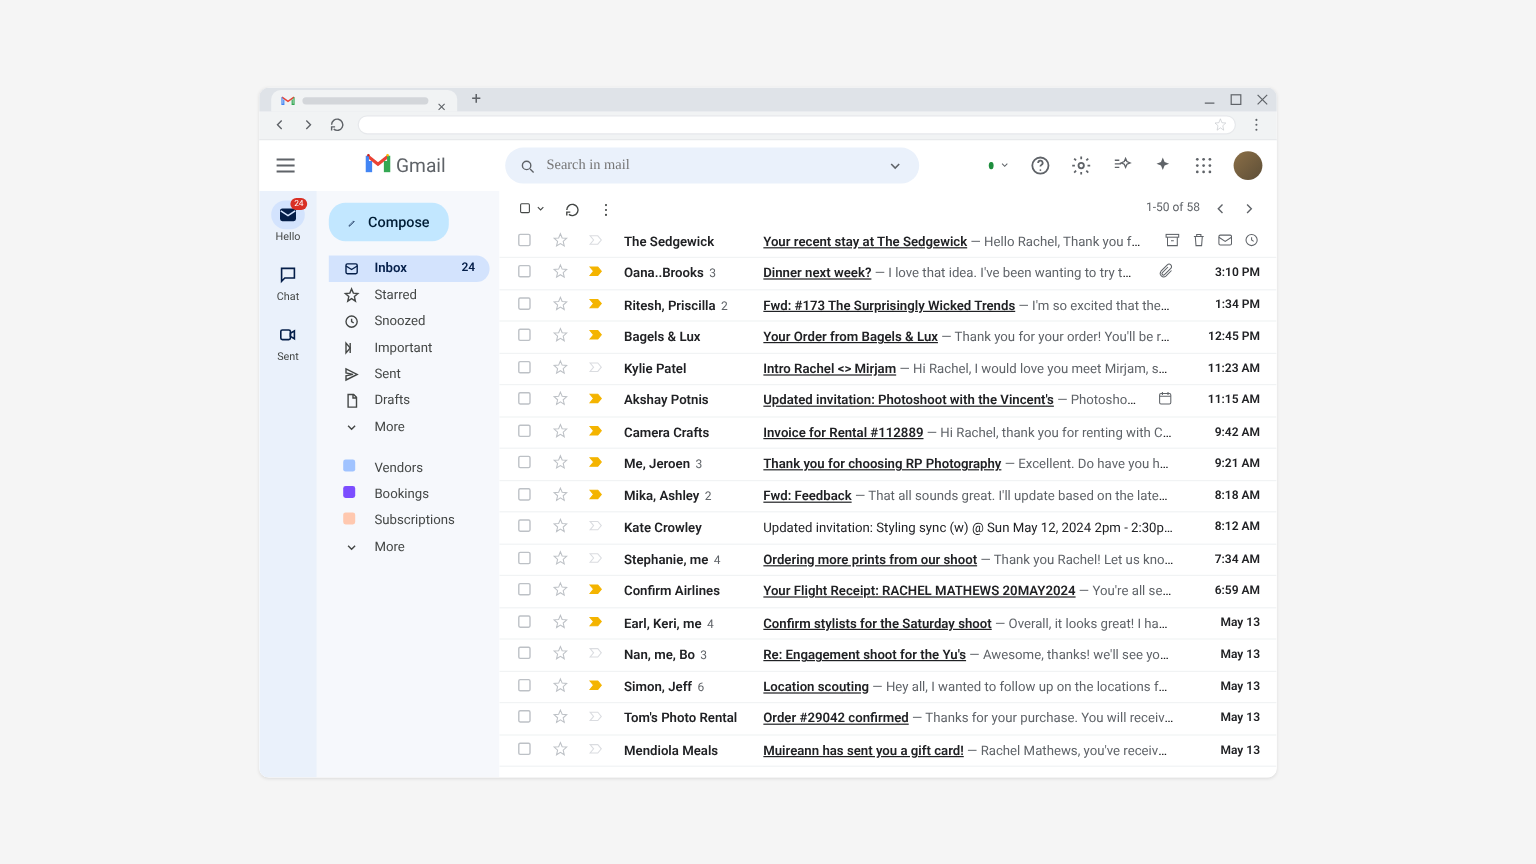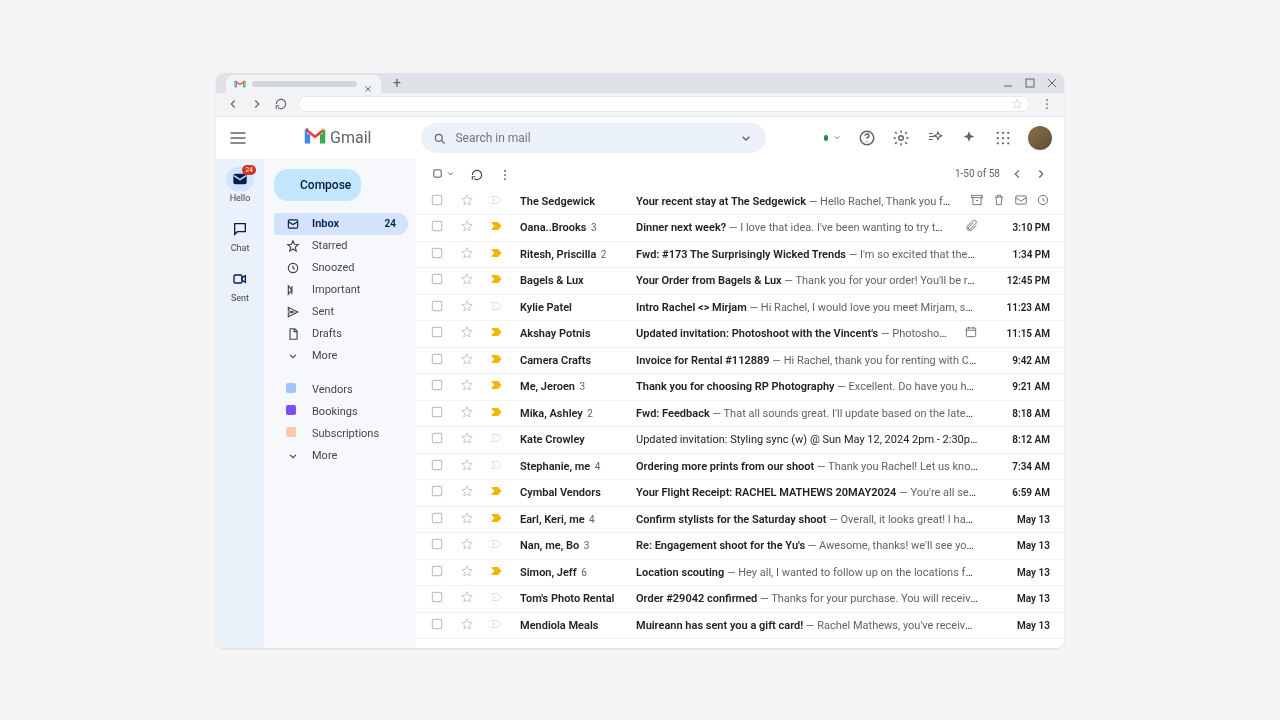--- a/index.html
+++ b/index.html
@@ -24,41 +24,41 @@
   .url-star { color: #bdc1c6; }
 
   .app { flex: 1; display: flex; flex-direction: column; background: #fff; }
 
   
   .gm-header { height: 42px; display: flex; align-items: center; padding: 0 12px; gap: 10px; }
   .hamburger { width: 20px; height: 20px; display: inline-flex; align-items: center; justify-content: center; color: #5f6368; cursor: pointer; }
   .logo { display: flex; align-items: flex-start; gap: 4px; margin-left: 46px; }
   .logo-text { font-size: 16px; color: #5f6368; font-weight: 400; }
   .search-box { flex: 0 0 345px; height: 30px; background: #eaf1fb; border-radius: 20px; display: flex; align-items: center; padding: 0 12px; margin-left: 40px; }
-  .search-box input { border: none; background: transparent; outline: none; flex: 1; font-size: 12px; color: #5f6368; margin-left: 8px; }
+  .search-box input { border: none; background: transparent; outline: none; flex: 1; font-size: 12px; color: #5f6368; margin-left: 8px; font-family: Liberation Serif, serif; }
   .search-opts { width: 16px; height: 16px; color: #5f6368; cursor: pointer; }
   .hdr-right { margin-left: auto; display: flex; align-items: center; gap: 16px; }
   .status-dot { width: 6px; height: 6px; background: #1e8e3e; border-radius: 50%; }
   .hdr-icon { width: 18px; height: 18px; color: #5f6368; cursor: pointer; display: inline-flex; align-items: center; justify-content: center; }
   .avatar { width: 24px; height: 24px; border-radius: 50%; background: linear-gradient(135deg, #8b6f47, #5d4e37); cursor: pointer; }
 
   .main { flex: 1; display: flex; overflow: hidden; }
 
   
   .rail { width: 48px; background: #eaf1fb; display: flex; flex-direction: column; align-items: center; padding-top: 8px; gap: 14px; }
   .rail-item { display: flex; flex-direction: column; align-items: center; cursor: pointer; position: relative; width: 100%; }
   .rail-icon-wrap { width: 28px; height: 24px; border-radius: 12px; display: flex; align-items: center; justify-content: center; }
   .rail-item.active .rail-icon-wrap { background: #d3e3fd; }
   .rail-icon { width: 16px; height: 16px; color: #041e49; }
   .rail-label { font-size: 9px; color: #444746; margin-top: 2px; }
   .badge { position: absolute; top: -2px; right: 8px; background: #d93025; color: #fff; font-size: 7px; padding: 0 3px; border-radius: 6px; line-height: 10px; }
 
   
   .sidebar { width: 152px; background: #f6f8fc; padding: 10px 0 10px 10px; display: flex; flex-direction: column; }
-  .compose { background: #c2e7ff; border-radius: 14px; height: 32px; display: inline-flex; align-items: center; gap: 10px; padding: 0 16px; cursor: pointer; width: 87px; }
+  .compose { background: #c2e7ff; border-radius: 14px; height: 32px; display: inline-flex; align-items: center; gap: 10px; padding: 0 16px; cursor: pointer; width: 100px; }
   .compose-label { font-size: 12px; color: #001d35; font-weight: 500; }
   .nav-list { margin-top: 12px; display: flex; flex-direction: column; }
   .nav-item { height: 22px; display: flex; align-items: center; gap: 12px; padding: 0 12px; border-radius: 0 11px 11px 0; cursor: pointer; font-size: 11px; color: #444746; margin-right: 8px; }
   .nav-item.active { background: #d3e3fd; font-weight: 600; color: #041e49; }
   .nav-count { margin-left: auto; font-size: 10px; font-weight: 600; }
   .nav-icon { width: 14px; height: 14px; display: inline-flex; }
   .labels-header { display: flex; align-items: center; justify-content: space-between; padding: 8px 12px 4px 12px; font-size: 12px; color: #202124; font-weight: 500; }
   .label-color { width: 10px; height: 10px; border-radius: 2px; display: inline-block; }
 
   
@@ -71,21 +71,21 @@
   .list { flex: 1; overflow: hidden; }
   .row { display: flex; align-items: center; height: 26.5px; padding: 0 14px; border-bottom: 1px solid #f1f3f4; font-size: 11px; cursor: pointer; gap: 16px; }
   .row .chk { color: #bdc1c6; width: 14px; }
   .row .star { color: #bdc1c6; width: 14px; }
   .row .imp { width: 14px; }
   .row .imp.on { color: #f4b400; }
   .row .imp.off { color: #dadce0; }
   .sender { width: 100px; flex-shrink: 0; overflow: hidden; text-overflow: ellipsis; white-space: nowrap; font-weight: 600; color: #202124; }
   .thread-count { color: #5f6368; font-weight: 400; font-size: 10px; margin-left: 2px; }
   .subject-preview { flex: 1; overflow: hidden; text-overflow: ellipsis; white-space: nowrap; color: #202124; }
-  .subject { font-weight: 600; }
+  .subject { font-weight: 600; text-decoration: underline; }
   .preview, .dash { color: #5f6368; font-weight: 400; }
   .row .time { width: 56px; text-align: right; font-weight: 600; color: #202124; font-size: 10px; flex-shrink: 0; }
   .row-icons { display: flex; gap: 8px; color: #5f6368; margin-left: auto; }
   .row-icons svg, .extras svg { width: 14px; height: 14px; }
   .extras { display: flex; gap: 6px; color: #5f6368; }
   .gmail-m svg { display:block; }
 
   svg { width: 100%; height: 100%; }
 </style>
 </head>
@@ -578,21 +578,21 @@
             <div class="row">
     <span class="chk"><svg viewBox="0 0 24 24">
                   <rect x="4" y="4" width="16" height="16" rx="2" stroke="currentColor" stroke-width="2" fill="none"></rect>
                 </svg></span>
     <span class="star"><svg viewBox="0 0 24 24">
                   <path d="M12 3l2.5 6 6.5.5-5 4.5 1.5 6.5L12 17l-5.5 3.5L8 14 3 9.5l6.5-.5z" stroke="currentColor" stroke-width="1.5" fill="none"></path>
                 </svg></span>
     <span class="imp on"><svg viewBox="0 0 24 24">
                   <path d="M3 6h11l5 6-5 6H3l5-6z" stroke="currentColor" stroke-width="1.5" fill="currentColor"></path>
                 </svg></span>
-    <span class="sender">Cymbal Vendors</span>
+    <span class="sender">Confirm Airlines</span>
     <span class="subject-preview"><span class="subject">Your Flight Receipt: RACHEL MATHEWS 20MAY2024</span><span class="dash"> — </span><span class="preview">You're all set for your flight to th...</span></span>
     <span class="time">6:59 AM</span>
   </div>
             <div class="row">
     <span class="chk"><svg viewBox="0 0 24 24">
                   <rect x="4" y="4" width="16" height="16" rx="2" stroke="currentColor" stroke-width="2" fill="none"></rect>
                 </svg></span>
     <span class="star"><svg viewBox="0 0 24 24">
                   <path d="M12 3l2.5 6 6.5.5-5 4.5 1.5 6.5L12 17l-5.5 3.5L8 14 3 9.5l6.5-.5z" stroke="currentColor" stroke-width="1.5" fill="none"></path>
                 </svg></span>

